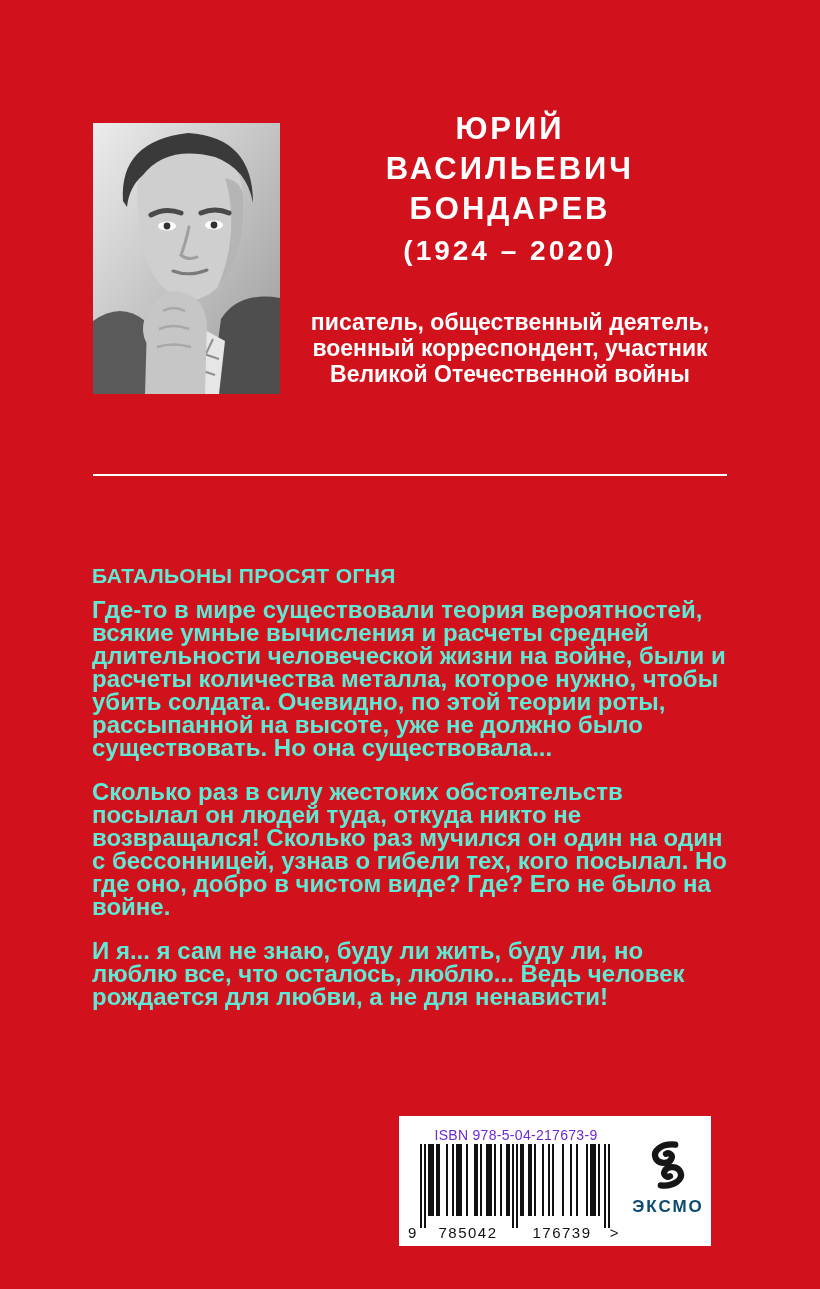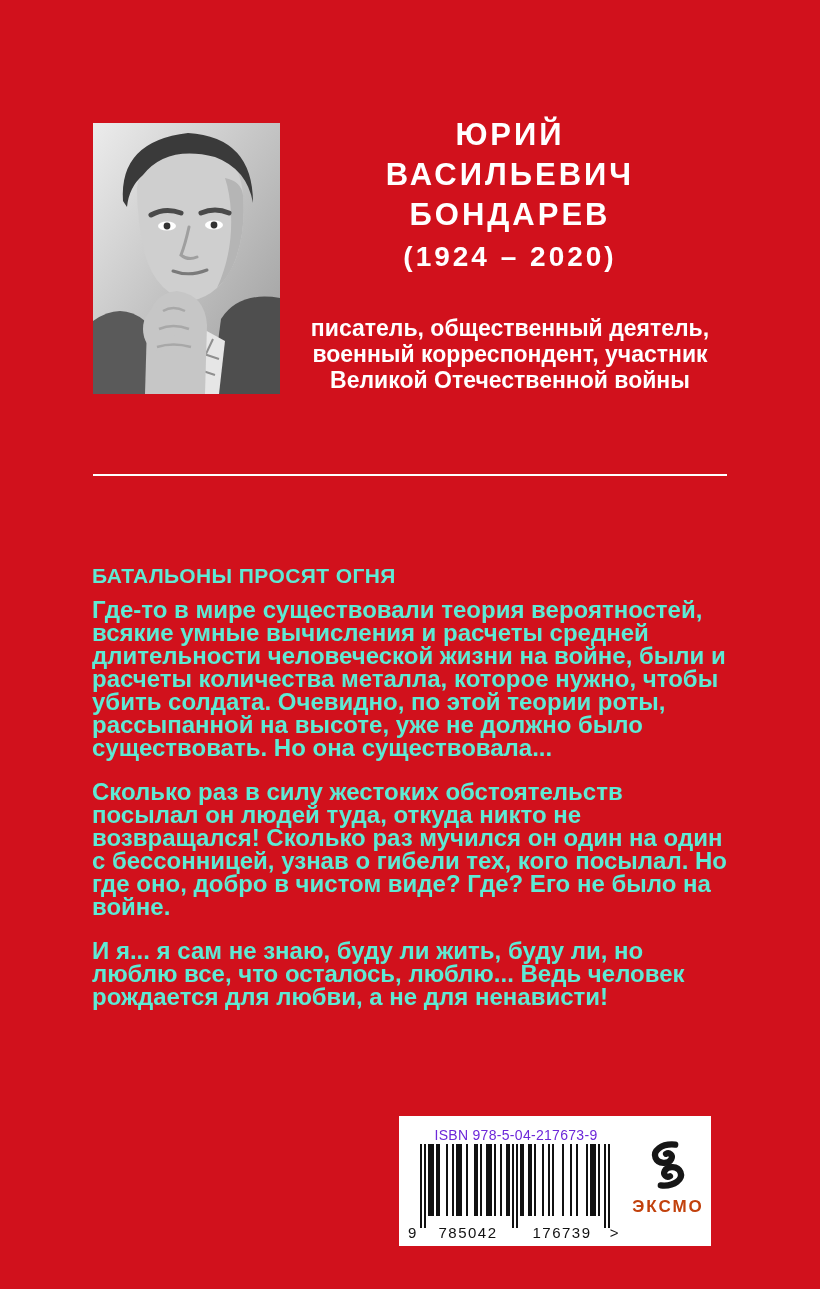--- a/index.html
+++ b/index.html
@@ -8,21 +8,21 @@
     position:relative; width:820px; height:1289px;
     background:#d1111c; overflow:hidden;
     font-family:"Liberation Sans", sans-serif;
     -webkit-font-smoothing:antialiased;
   }
   
   .photo-wrap { position:absolute; left:93px; top:123px; width:187px; height:271px; }
   .photo-wrap svg { display:block; width:100%; height:100%; }
 
   
-  .author-block { position:absolute; left:295px; top:115px; width:430px; text-align:center; color:#ffffff; }
+  .author-block { position:absolute; left:295px; top:109px; width:430px; text-align:center; color:#ffffff; }
   .author-name  { font-size:31px; font-weight:800; letter-spacing:3px; line-height:40px; }
   .author-years { font-size:28px; font-weight:700; letter-spacing:3px; line-height:40px; margin-top:2px; }
   .author-subtitle { margin-top:38px; font-size:23px; font-weight:600; line-height:26px; }
 
   
   .divider { position:absolute; left:93px; top:474px; width:634px; height:2px; background:#ffffff; }
 
   
   .annotation { position:absolute; left:92px; top:564px; width:640px; color:#5eead4; }
   .annotation-heading { font-size:21px; font-weight:800; letter-spacing:0.4px; margin:0 0 10px 0; }
@@ -32,21 +32,21 @@
   
   .barcode-box {
     position:absolute; left:399px; top:1116px; width:312px; height:130px;
     background:#ffffff; display:flex; align-items:flex-start;
   }
   .barcode-area { margin-left:8px; width:218px; padding-top:11px; }
   .isbn-label { font-size:14px; line-height:16px; color:#6d28d9; text-align:center; letter-spacing:0.3px; }
   .barcode-area svg { display:block; margin-top:1px; }
   .logo-area { flex:1; display:flex; flex-direction:column; align-items:center; padding-top:24px; }
   .logo-area svg { display:block; }
-  .publisher-label { margin-top:7px; font-size:17px; font-weight:700; letter-spacing:2px; color:#c2410c; }
+  .publisher-label { margin-top:7px; font-size:17px; font-weight:700; letter-spacing:2px; color:#0c4a6e; }
 </style>
 </head>
 <body>
 
 <div class="cover">
 
   <div class="photo-wrap">
     <svg viewBox="0 0 187 271" aria-hidden="true">
       <defs>
         <linearGradient id="pbg" x1="0" y1="0" x2="1" y2="1">

